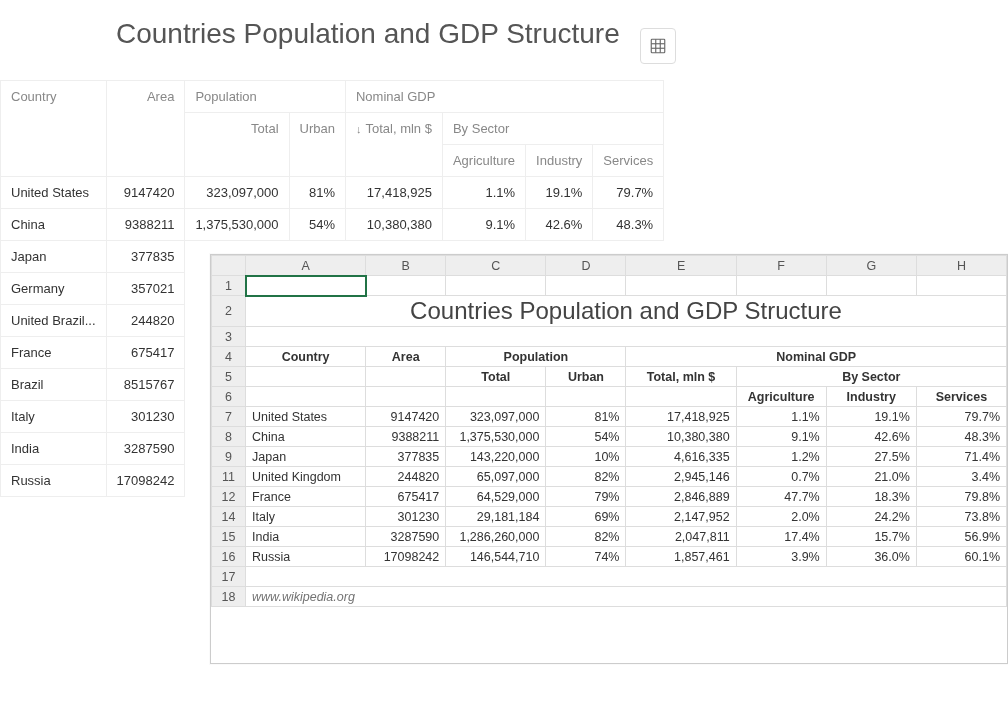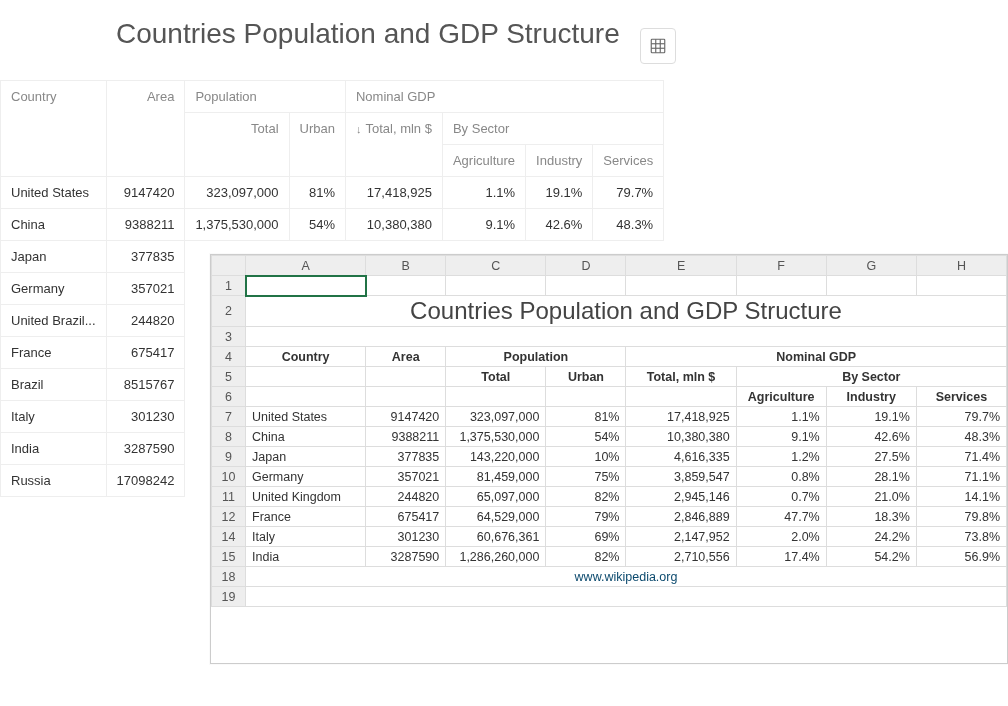--- a/index.html
+++ b/index.html
@@ -105,22 +105,23 @@
 }
 .ss-bold { font-weight: 600; text-align: center; }
 .ss-selected {
   outline: 2px solid #217346;
   outline-offset: -1px;
   background: #fff;
   position: relative;
 }
 .ss-data-border-top td.ss-cell { border-top: 1.5px solid #888; }
 .ss-footer {
-  text-align: center;
-  color: #0c4a6e;
+  text-align: left;
+  font-style: italic;
+  color: #737373;
   padding-right: 8px;
 }
 .colA { width: 120px; }
 .colB { width: 80px; }
 .colC { width: 100px; }
 .colD { width: 80px; }
 .colE { width: 110px; }
 .colF { width: 90px; }
 .colG { width: 90px; }
 .colH { width: 90px; }
@@ -305,79 +306,79 @@
           <td class="ss-cell l">Japan</td>
           <td class="ss-cell">377835</td>
           <td class="ss-cell">143,220,000</td>
           <td class="ss-cell">10%</td>
           <td class="ss-cell">4,616,335</td>
           <td class="ss-cell">1.2%</td>
           <td class="ss-cell">27.5%</td>
           <td class="ss-cell">71.4%</td>
         </tr>
         <tr>
-          <td class="ss-rowhead">10</td>
-          <td class="ss-cell l">Germany</td>
-          <td class="ss-cell">357021</td>
-          <td class="ss-cell">81,459,000</td>
-          <td class="ss-cell">75%</td>
-          <td class="ss-cell">3,859,547</td>
-          <td class="ss-cell">0.8%</td>
-          <td class="ss-cell">28.1%</td>
-          <td class="ss-cell">71.1%</td>
-        </tr>
-        <tr>
           <td class="ss-rowhead">11</td>
           <td class="ss-cell l">United Kingdom</td>
           <td class="ss-cell">244820</td>
           <td class="ss-cell">65,097,000</td>
           <td class="ss-cell">82%</td>
           <td class="ss-cell">2,945,146</td>
           <td class="ss-cell">0.7%</td>
           <td class="ss-cell">21.0%</td>
-          <td class="ss-cell">14.1%</td>
+          <td class="ss-cell">3.4%</td>
         </tr>
         <tr>
           <td class="ss-rowhead">12</td>
           <td class="ss-cell l">France</td>
           <td class="ss-cell">675417</td>
           <td class="ss-cell">64,529,000</td>
           <td class="ss-cell">79%</td>
           <td class="ss-cell">2,846,889</td>
           <td class="ss-cell">47.7%</td>
           <td class="ss-cell">18.3%</td>
           <td class="ss-cell">79.8%</td>
         </tr>
         <tr>
           <td class="ss-rowhead">14</td>
           <td class="ss-cell l">Italy</td>
           <td class="ss-cell">301230</td>
-          <td class="ss-cell">60,676,361</td>
+          <td class="ss-cell">29,181,184</td>
           <td class="ss-cell">69%</td>
           <td class="ss-cell">2,147,952</td>
           <td class="ss-cell">2.0%</td>
           <td class="ss-cell">24.2%</td>
           <td class="ss-cell">73.8%</td>
         </tr>
         <tr>
           <td class="ss-rowhead">15</td>
           <td class="ss-cell l">India</td>
           <td class="ss-cell">3287590</td>
           <td class="ss-cell">1,286,260,000</td>
           <td class="ss-cell">82%</td>
-          <td class="ss-cell">2,710,556</td>
+          <td class="ss-cell">2,047,811</td>
           <td class="ss-cell">17.4%</td>
-          <td class="ss-cell">54.2%</td>
+          <td class="ss-cell">15.7%</td>
           <td class="ss-cell">56.9%</td>
+        </tr>
+        <tr>
+          <td class="ss-rowhead">16</td>
+          <td class="ss-cell l">Russia</td>
+          <td class="ss-cell">17098242</td>
+          <td class="ss-cell">146,544,710</td>
+          <td class="ss-cell">74%</td>
+          <td class="ss-cell">1,857,461</td>
+          <td class="ss-cell">3.9%</td>
+          <td class="ss-cell">36.0%</td>
+          <td class="ss-cell">60.1%</td>
         </tr>
       </tbody>
     <tbody>
+        <tr>
+      <td class="ss-rowhead">17</td>
+      <td class="ss-cell" colspan="8"></td>
+    </tr>
     <tr>
       <td class="ss-rowhead">18</td>
       <td class="ss-cell ss-footer" colspan="8">www.wikipedia.org</td>
-    </tr>
-    <tr>
-      <td class="ss-rowhead">19</td>
-      <td class="ss-cell" colspan="8"></td>
     </tr>
   </tbody>
     </table>
 </div>
 
 </body></html>

